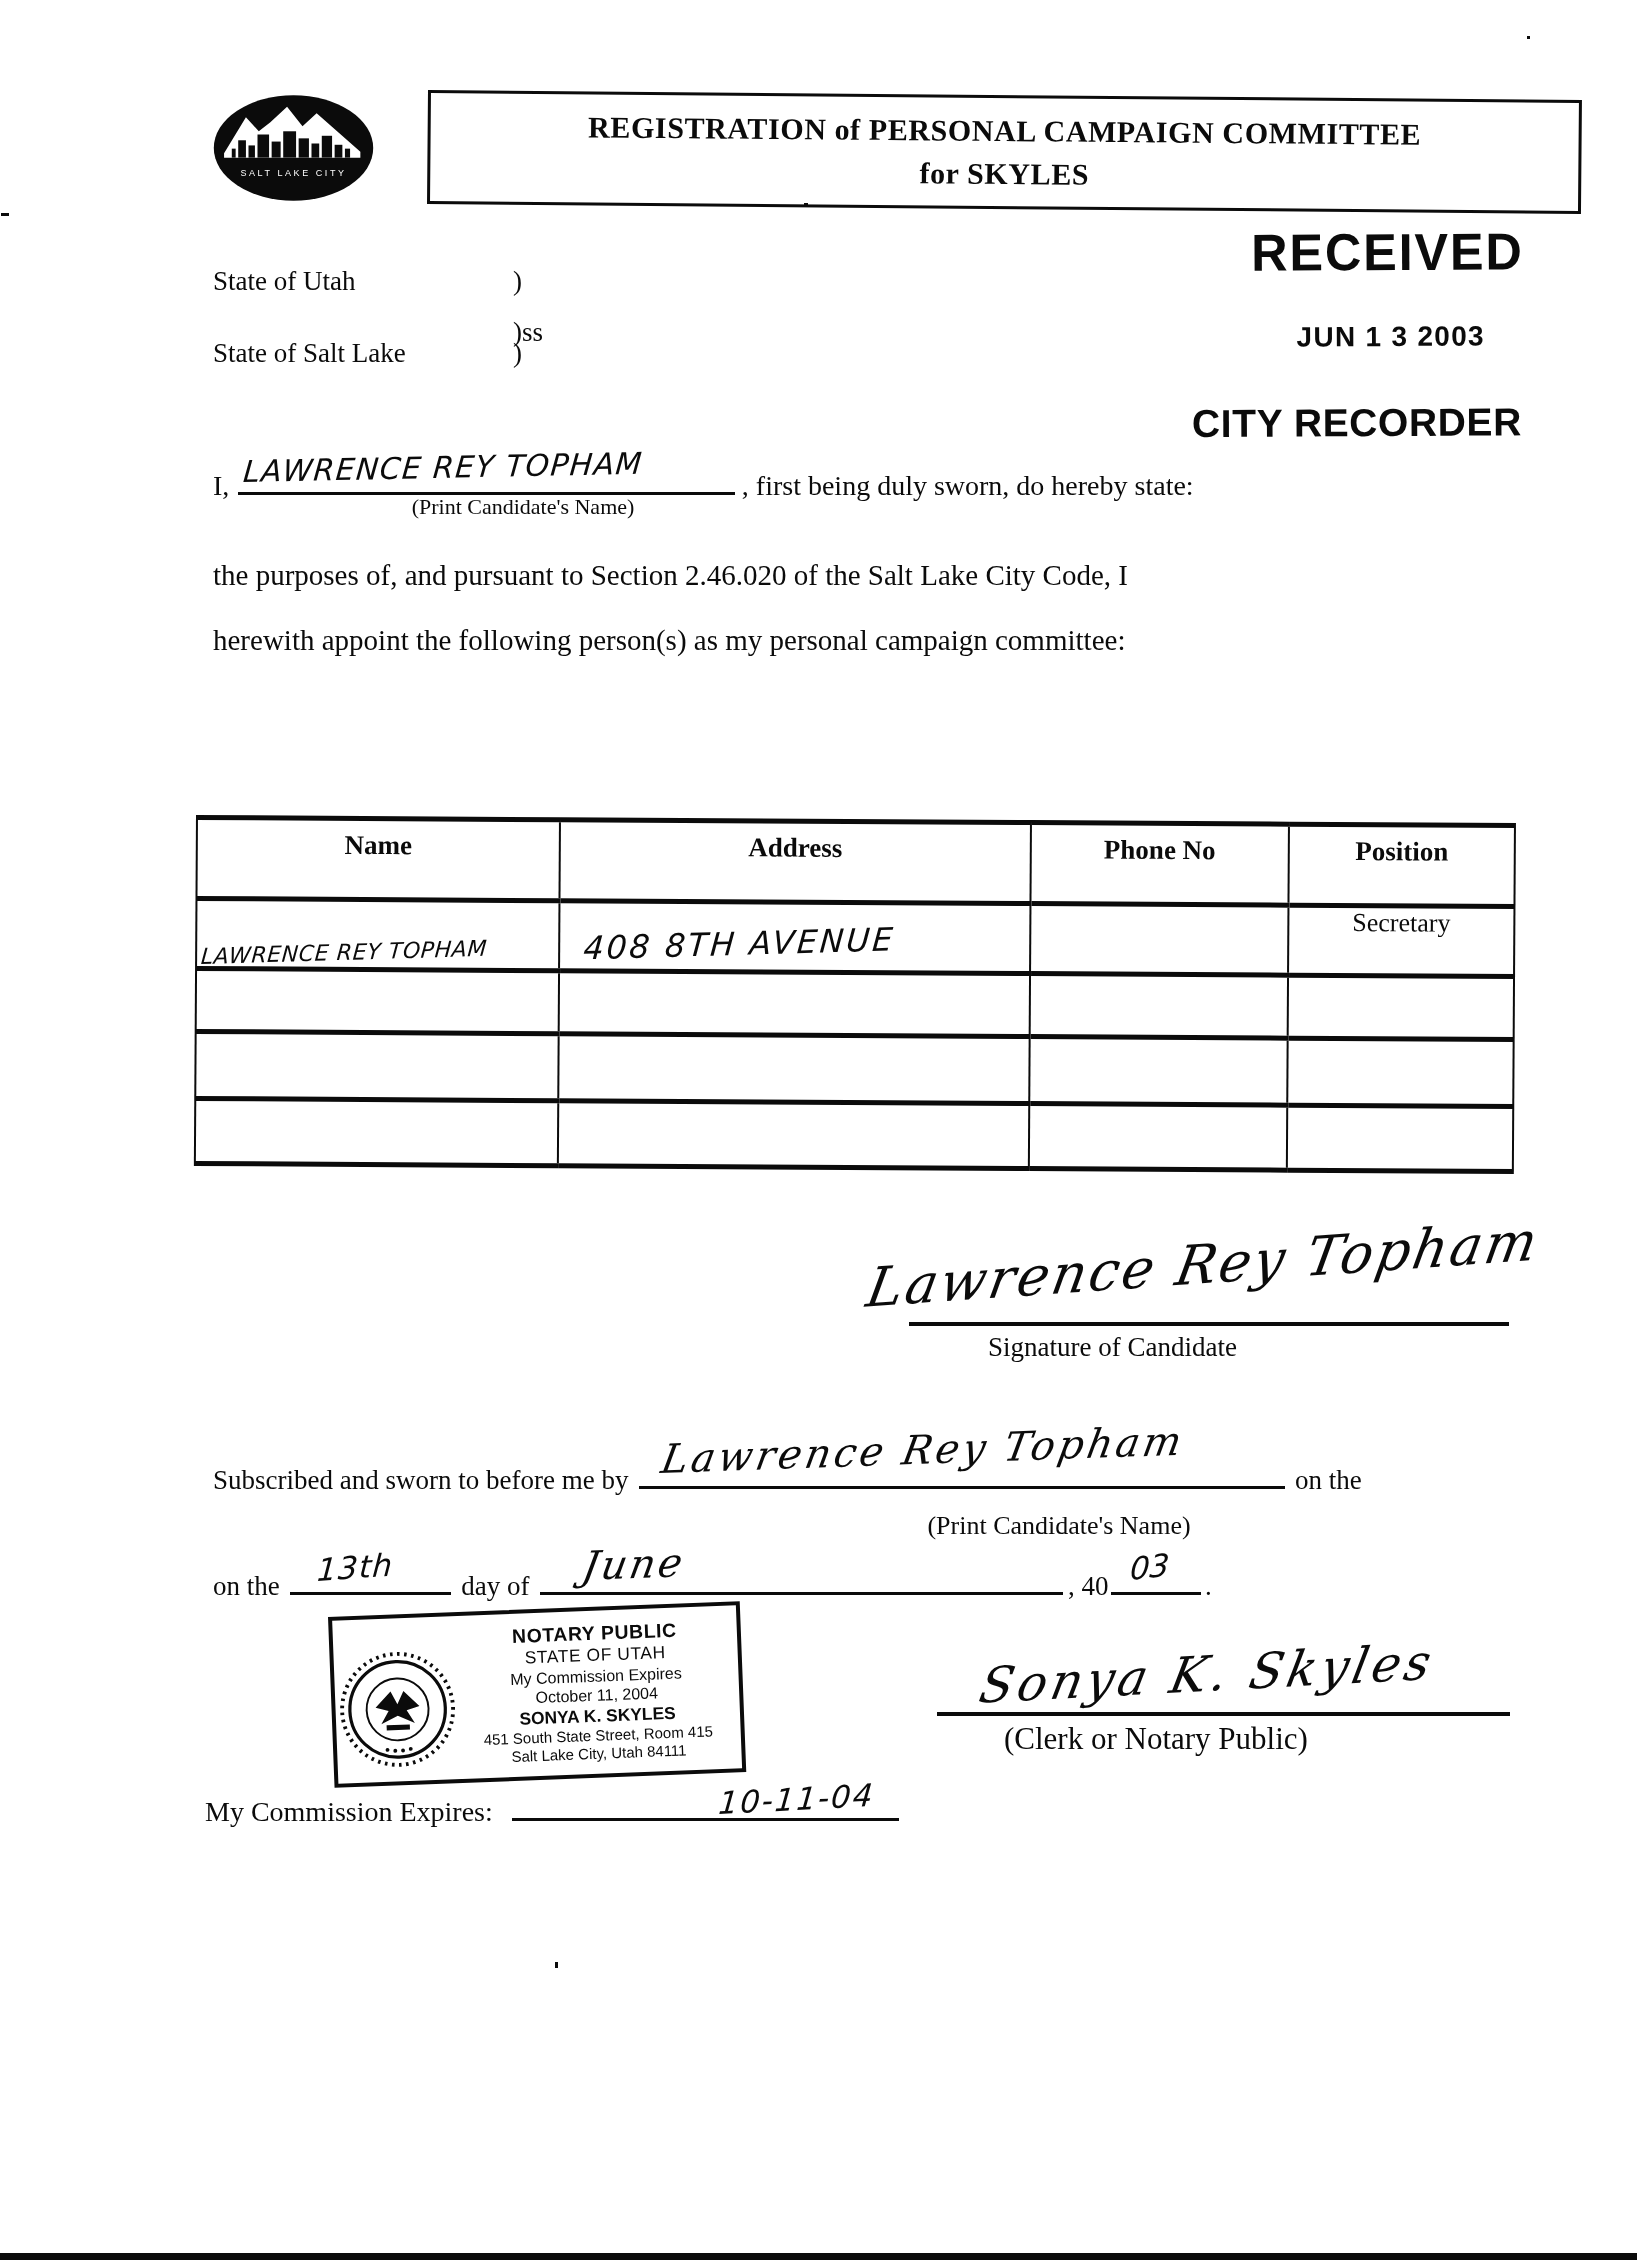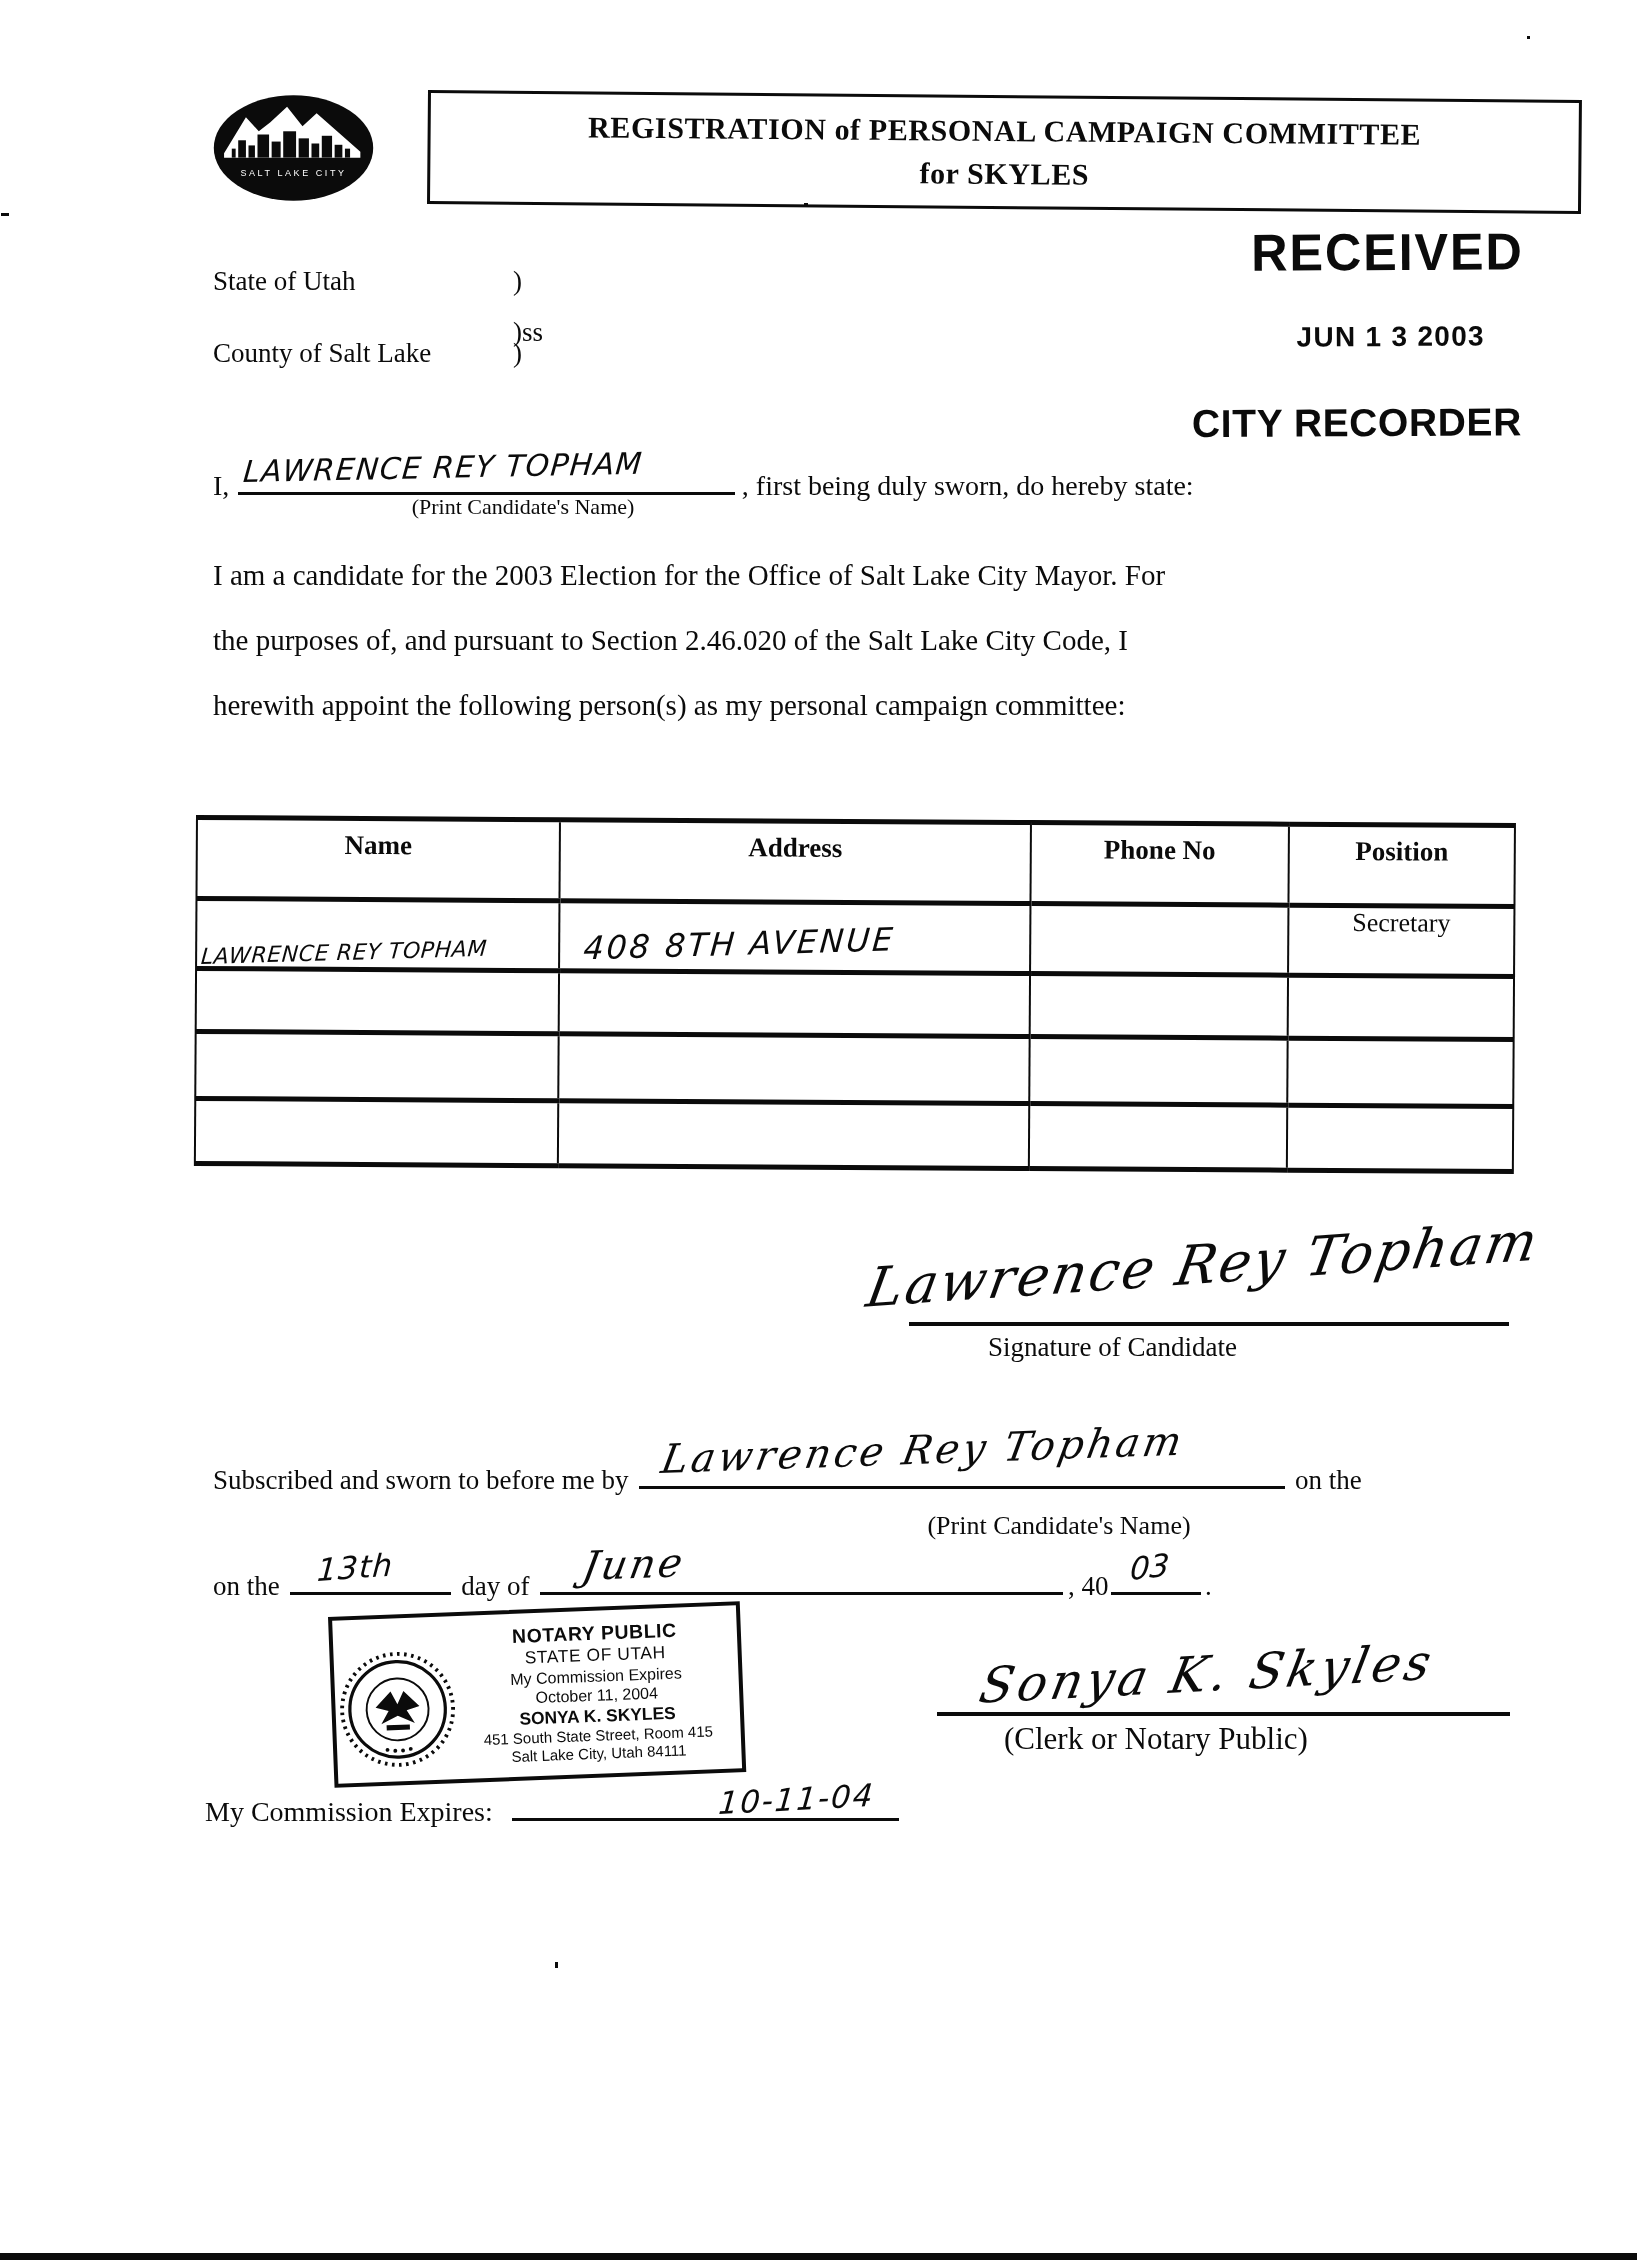--- a/index.html
+++ b/index.html
@@ -135,40 +135,39 @@
 
   <div class="abs jurat">
     <div class="jurat-row">
       <span>State of Utah</span>
       <span class="jurat-paren">)</span>
     </div>
     <div class="jurat-row">
       <span class="jurat-ss">)ss</span>
     </div>
     <div class="jurat-row">
-      <span>County of Salt Lake</span>
+      <span>State of Salt Lake</span>
       <span class="jurat-paren">)</span>
     </div>
   </div>
 
   <div class="abs received-group">
     <div class="abs rcv-received">RECEIVED</div>
     <div class="abs rcv-date">JUN 1 3 2003</div>
     <div class="abs rcv-office">CITY RECORDER</div>
   </div>
 
   <div class="abs oath-line">
     <span>I,</span><span class="blank oath-blank">
       <span class="hand-print oath-name">Lawrence Rey Topham</span>
     </span><span>, first being duly sworn, do hereby state:</span>
   </div>
   <div class="abs oath-caption">(Print Candidate's Name)</div>
 
   <div class="abs body-par">
-    <div>I am a candidate for the 2003 Election for the Office of Salt Lake City Mayor.  For</div>
     <div>the purposes of, and pursuant to Section 2.46.020 of the Salt Lake City Code, I</div>
     <div>herewith appoint the following person(s) as my personal campaign committee:</div>
   </div>
 
   <table class="abs committee-table">
     <colgroup>
         <col style="width:363px">
         <col style="width:471px">
         <col style="width:258px">
         <col style="width:226px">

